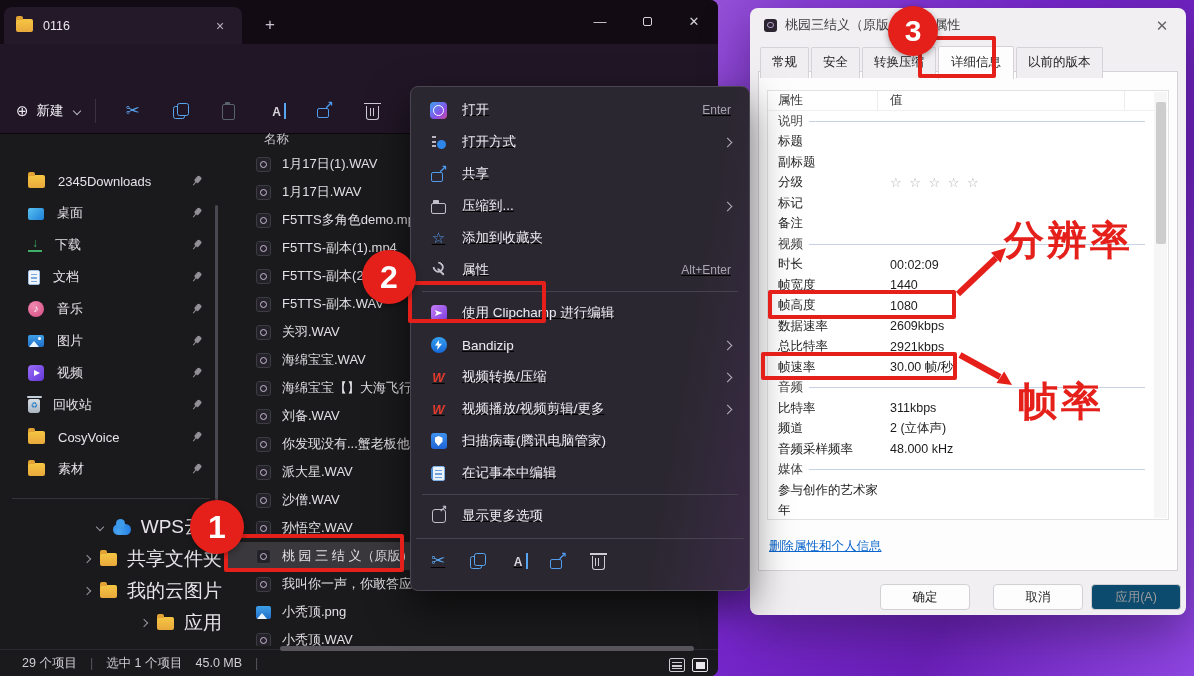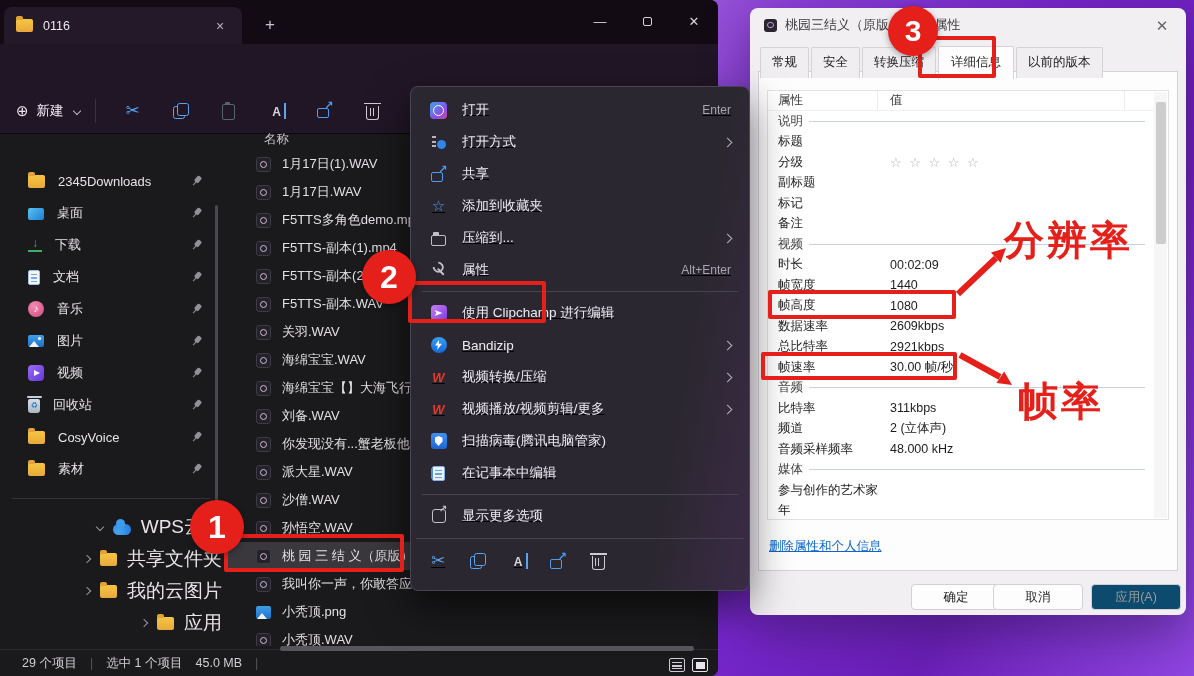--- a/index.html
+++ b/index.html
@@ -169,21 +169,21 @@
   .drow { height:20.5px; display:flex; align-items:center; padding-left:10px; color:#1c1c1c; }
   .dlabel { width:100px; flex:none; }
   .dvalue { padding-left:12px; }
   .drow.t-sec .dlabel { width:auto; color:#404040; padding-right:6px; }
   .drow.t-sec::after { content:""; flex:1; height:1px; background:#c6d2e6; margin-right:8px; }
   .drow.t-stars .dvalue { color:#b2b2b2; font-size:13px; letter-spacing:2px; }
   .dscroll { position:absolute; right:1px; top:1px; bottom:1px; width:13px; background:#f6f6f6; }
   .dthumb { position:absolute; left:1.5px; right:1.5px; top:10px; height:142px; background:#cdcdcd; border-radius:2px; }
   .dlink { position:absolute; left:10px; top:466px; color:#0a66cc; text-decoration:underline; }
   .dbtn { position:absolute; top:576px; width:90px; height:26px; background:#fdfdfd; border:1px solid #d2d0d5; border-radius:4px; text-align:center; line-height:24px; color:#1c1c1c; }
-  .dbtn.ok { left:161px; } .dbtn.cancel { left:243px; }
+  .dbtn.ok { left:130px; } .dbtn.cancel { left:243px; }
   .dbtn.apply { left:341px; color:#9c9c9c; background:#0c4a6e; }
 
   
   .badge { position:absolute; border-radius:50%; background:#e5201b; color:#fff; display:flex; align-items:center; justify-content:center; font-weight:bold; z-index:60; box-shadow:0 2px 6px rgba(0,0,0,.35); }
   .badge1 { left:190px; top:500px; width:54px; height:54px; font-size:32px; }
   .badge2 { left:362px; top:250px; width:54px; height:54px; font-size:32px; }
   .badge3 { left:888px; top:6px; width:50px; height:50px; font-size:30px; }
   .rbox { position:absolute; border:4px solid #e5201b; border-radius:2px; z-index:55; }
   .rbox-file { left:224px; top:534px; width:180px; height:38px; }
   .rbox-props { left:408px; top:281px; width:138px; height:42px; }
@@ -519,33 +519,33 @@
         <div class="mrow">
           <span class="mic">
             <span class="ic ic-share"></span>
           </span>
           <span class="mlabel">共享</span>
 
         </div>
 
         <div class="mrow">
           <span class="mic">
+            <span class="ic ic-compress"></span>
+          </span>
+          <span class="mlabel">压缩到...</span>
+
+          <span class="chev chev-r mchev"></span>
+        </div>
+
+        <div class="mrow">
+          <span class="mic">
             <span class="ic ic-favorite"></span>
           </span>
           <span class="mlabel">添加到收藏夹</span>
 
-        </div>
-
-        <div class="mrow">
-          <span class="mic">
-            <span class="ic ic-compress"></span>
-          </span>
-          <span class="mlabel">压缩到...</span>
-
-          <span class="chev chev-r mchev"></span>
         </div>
 
 
         <div class="mrow">
           <span class="mic">
             <span class="ic ic-properties"></span>
           </span>
           <span class="mlabel">属性</span>
           <span class="mshort">Alt+Enter</span>
 
@@ -679,28 +679,28 @@
             <div class="drow t-sec">
               <span class="dlabel">说明</span>
 
             </div>
 
             <div class="drow t-row">
               <span class="dlabel">标题</span>
               <span class="dvalue"></span>
             </div>
 
+            <div class="drow t-row">
+              <span class="dlabel">副标题</span>
+              <span class="dvalue"></span>
+            </div>
+
             <div class="drow t-stars">
               <span class="dlabel">分级</span>
               <span class="dvalue">☆ ☆ ☆ ☆ ☆</span>
-            </div>
-
-            <div class="drow t-row">
-              <span class="dlabel">副标题</span>
-              <span class="dvalue"></span>
             </div>
 
             <div class="drow t-row">
               <span class="dlabel">标记</span>
               <span class="dvalue"></span>
             </div>
 
             <div class="drow t-row">
               <span class="dlabel">备注</span>
               <span class="dvalue"></span>

